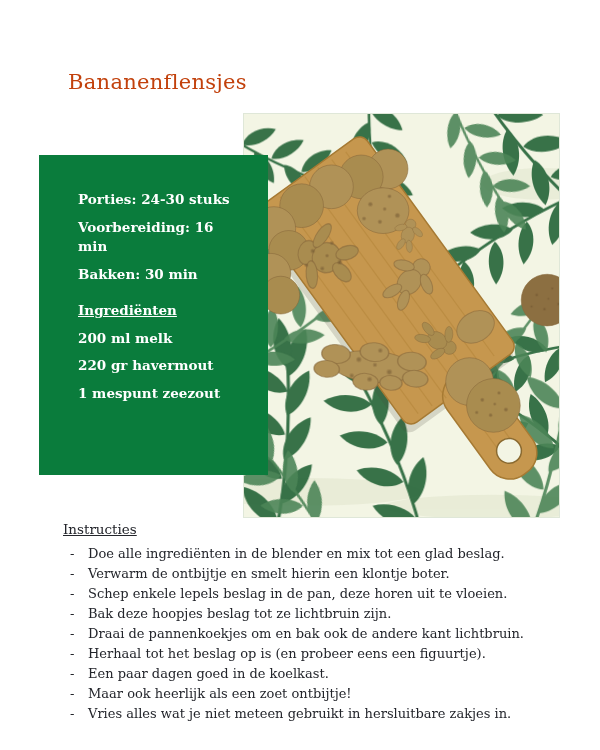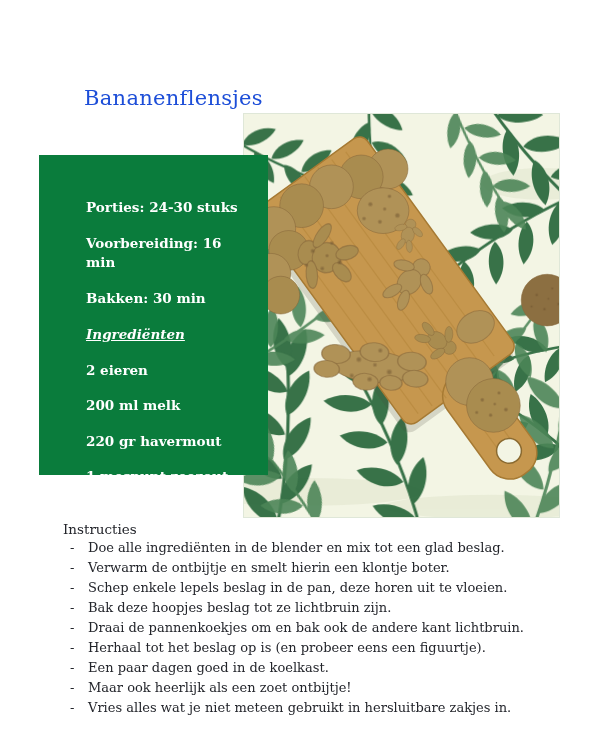--- a/index.html
+++ b/index.html
@@ -1,31 +1,31 @@
 <!DOCTYPE html>
 <html><head>
 <meta charset="utf-8">
 <style>
   html,body{margin:0;padding:0;}
   body{width:600px;height:750px;background:#ffffff;position:relative;overflow:hidden;
        font-family:"DejaVu Serif", serif;}
   .page{position:absolute;inset:0;}
-  h1.title{position:absolute;left:68px;top:70px;margin:16px;font-size:21px;font-weight:normal;
-       color:#1d4ed8;letter-spacing:.3px;}
+  h1.title{position:absolute;left:68px;top:70px;margin:0;font-size:21px;font-weight:normal;
+       color:#c2410c;letter-spacing:.3px;}
   figure.photo{position:absolute;left:243px;top:113px;width:317px;height:405px;margin:0;
        z-index:1;border:1px solid #dfe7d8;box-sizing:border-box;background:#f3f5e4;}
   figure.photo svg{display:block;width:100%;height:100%;}
   section.infobox{position:absolute;left:39px;top:155px;width:229px;height:320px;z-index:3;
        background:#0a7c3c;box-sizing:border-box;padding:27px 14px 0 31px;color:#ffffff;}
-  .infobox p{margin:16px;font-size:13.5px;font-weight:bold;line-height:19.5px;}
+  .infobox p{margin:8px;font-size:13.5px;font-weight:bold;line-height:19.5px;}
   .infobox p.gap-above{margin-top:17px;}
-  .infobox .hd{text-decoration:underline;font-style:italic;}
+  .infobox .hd{text-decoration:underline;}
   section.instructions{position:absolute;left:63px;top:521px;width:480px;z-index:2;
        color:#23252b;}
-  .instructions .hd{margin:0 0 0 0;font-size:13.5px;line-height:17px;}
+  .instructions .hd{margin:0 0 6px 0;font-size:13.5px;text-decoration:underline;line-height:17px;}
   .step{display:flex;margin-left:7px;font-size:13px;line-height:20px;}
   .step .dash{width:18px;flex:0 0 18px;}
   .step .txt{flex:1;}
 </style>
 </head>
 <body>
 
 <div class="page">
 
   <h1 class="title">Bananenflensjes</h1>
@@ -139,21 +139,20 @@
         <use href="#spk" transform="translate(305,187) scale(1.3)"></use>
       </g>
     </svg>
   </figure>
 
   <section class="infobox">
     <p>Porties: 24-30 stuks</p>
     <p>Voorbereiding: 16 min</p>
     <p>Bakken: 30 min</p>
     <p class="hd gap-above">Ingrediënten</p>
-    <p>2 eieren</p>
     <p>200 ml melk</p>
     <p>220 gr havermout</p>
     <p>1 mespunt zeezout</p>
   </section>
 
   <section class="instructions">
     <p class="hd">Instructies</p>
     <div class="step">
       <span class="dash">-</span>
       <span class="txt">Doe alle ingrediënten in de blender en mix tot een glad beslag.</span>

